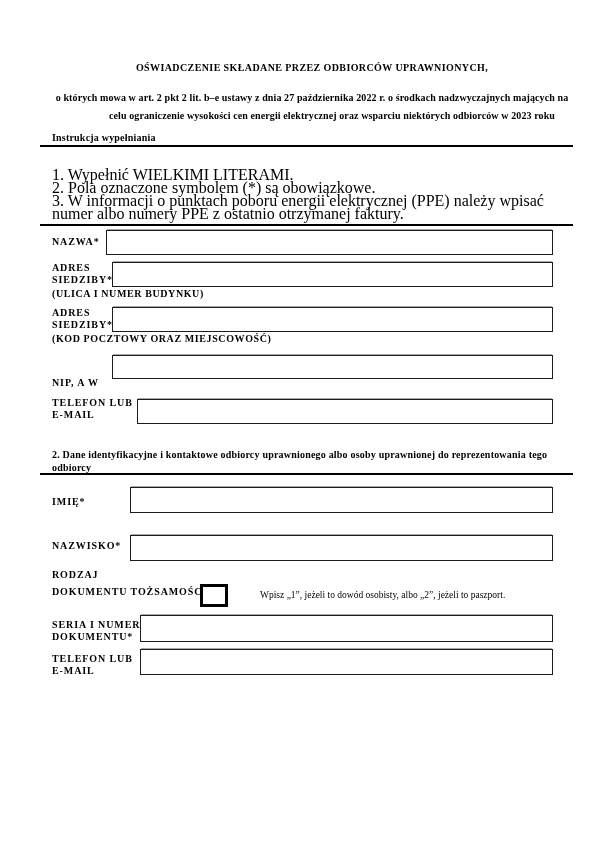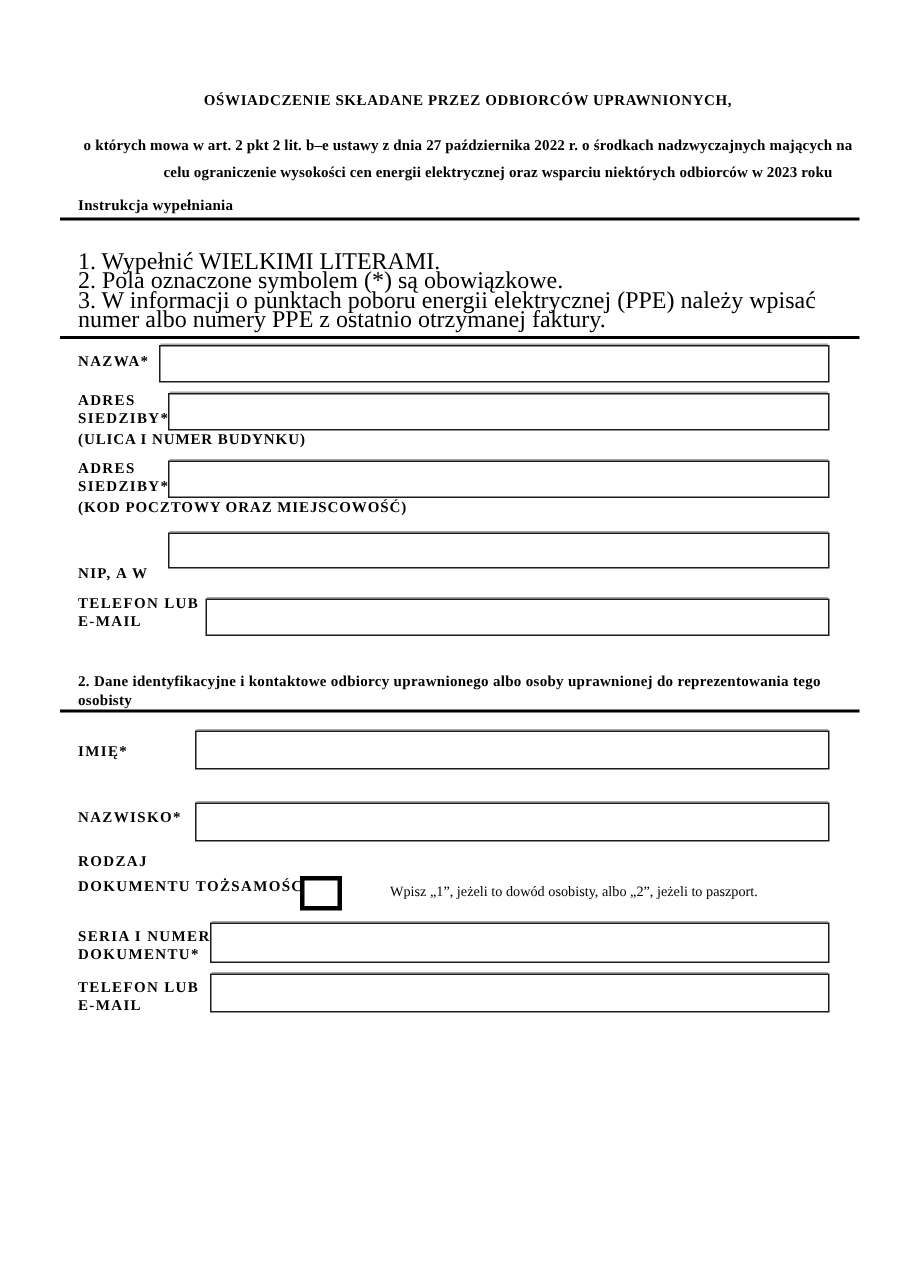--- a/index.html
+++ b/index.html
@@ -96,21 +96,21 @@
   <input class="fbox" style="left: 112px; top: 355px; width: 441px; height: 24px;" type="text" value="">
 
   <div class="abs flabel" style="top:397px;">
     <span>TELEFON LUB</span><br>
     <span>E-MAIL</span>
   </div>
   <input class="fbox" style="left: 137px; top: 399px; width: 416px; height: 25px;" type="text" value="">
 
   <div class="abs h-bold sec2-head">
     <span>2. Dane identyfikacyjne i kontaktowe odbiorcy uprawnionego albo osoby uprawnionej do reprezentowania tego</span><br>
-    <span>osobisty</span>
+    <span>odbiorcy</span>
   </div>
   <div class="abs rule rule-3"></div>
 
   <div class="abs flabel" style="top:496px;">IMIĘ*</div>
   <input class="fbox" style="left: 130px; top: 487px; width: 423px; height: 26px;" type="text" value="">
 
   <div class="abs flabel" style="top:540px;">NAZWISKO*</div>
   <input class="fbox" style="left: 130px; top: 535px; width: 423px; height: 26px;" type="text" value="">
 
   <div class="abs flabel" style="top:569px;">RODZAJ</div>

